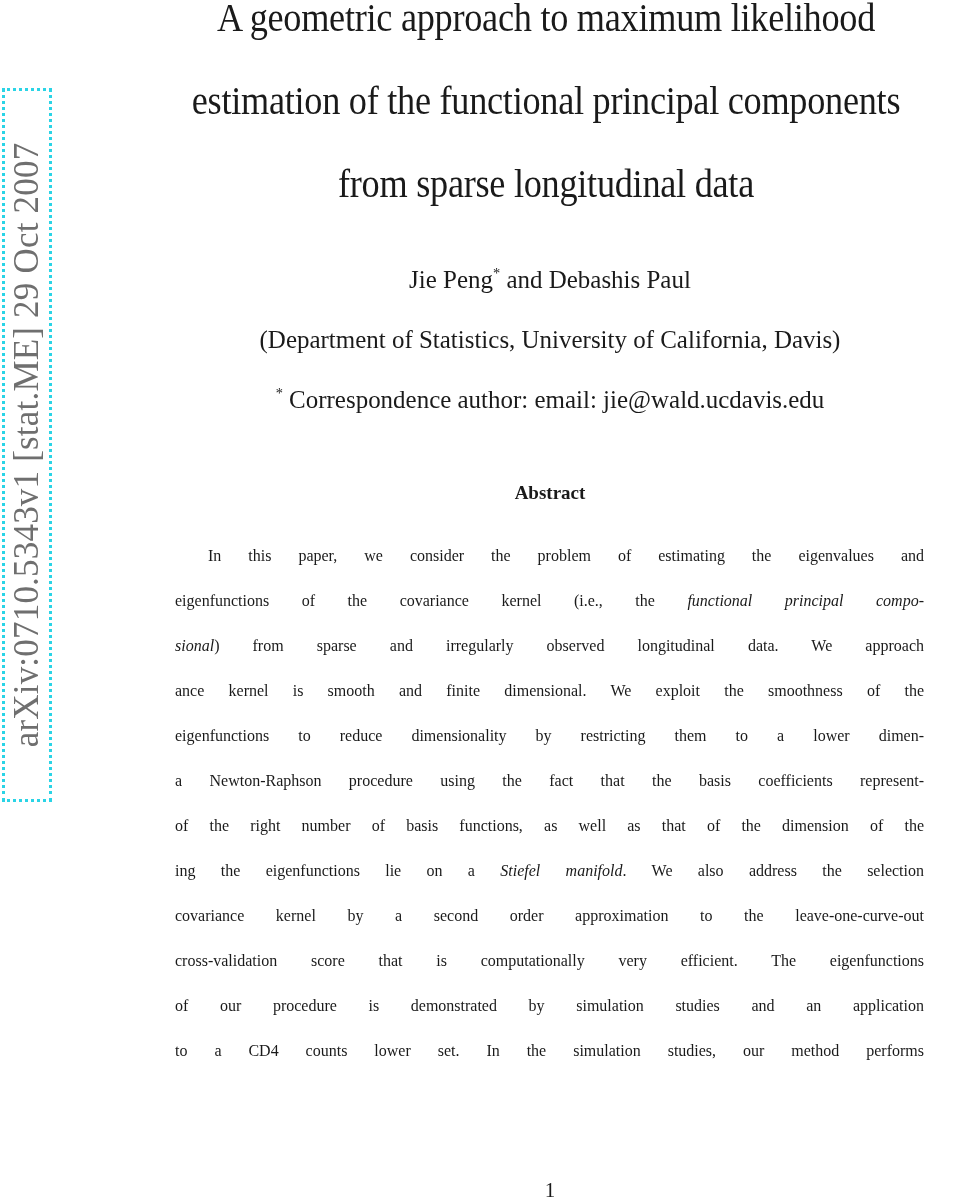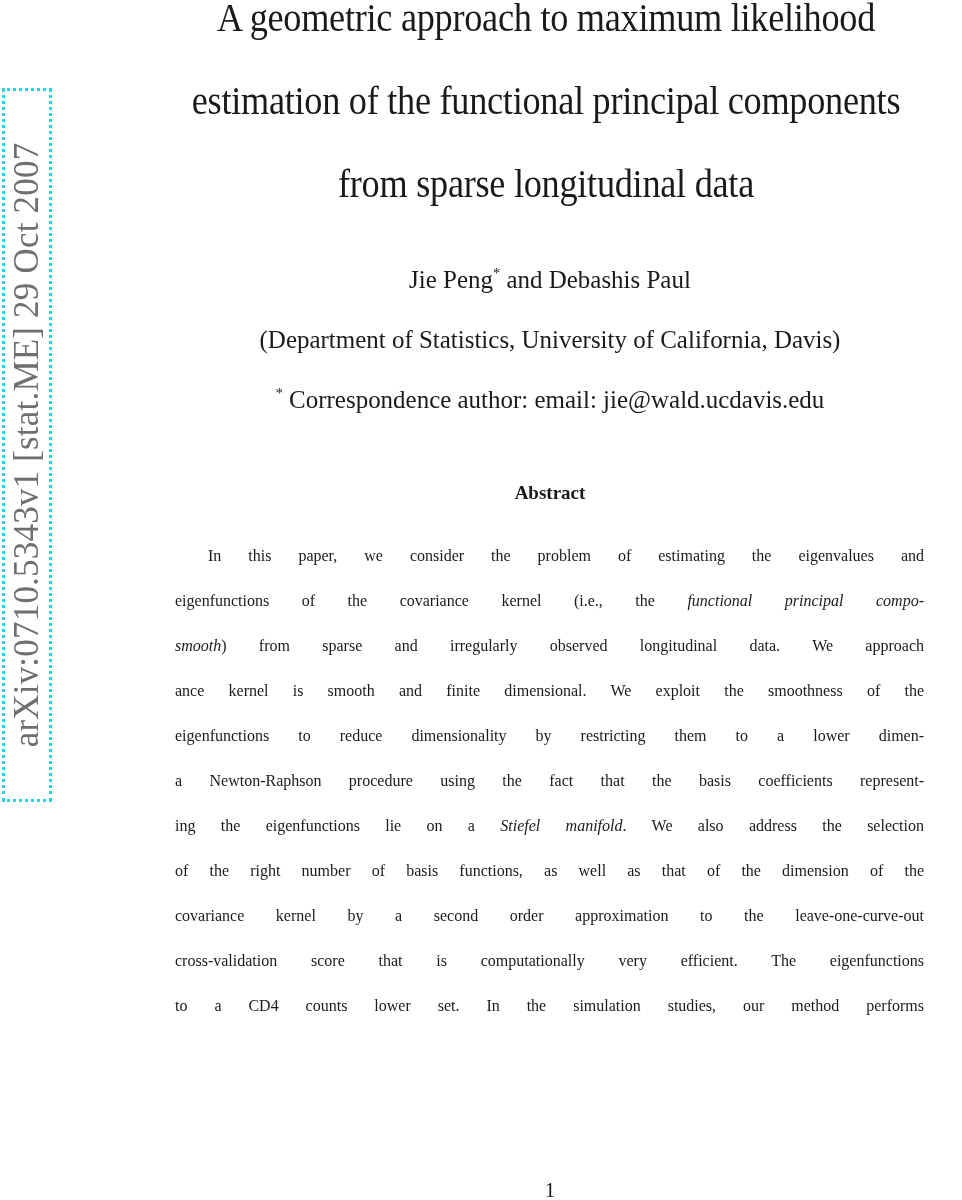--- a/index.html
+++ b/index.html
@@ -73,24 +73,25 @@
 
 <div class="meta-line affil">(Department of Statistics, University of California, Davis)</div>
 
 <div class="meta-line corr"><sup>*</sup><span style="white-space:pre"> Correspondence author: email: jie@wald.ucdavis.edu</span></div>
 
 <div class="abstract-heading">Abstract</div>
 
 <div class="abstract-body">
   <span class="abstract-line first"><span>In this paper, we consider the problem of estimating the eigenvalues and</span></span>
   <span class="abstract-line"><span>eigenfunctions of the covariance kernel (i.e., the </span><em>functional principal compo-</em></span>
-  <span class="abstract-line"><em>smooth</em><span>) from sparse and irregularly observed longitudinal data.  We approach</span></span>
+  <span class="abstract-line"><em>sional</em><span>) from sparse and irregularly observed longitudinal data.  We approach</span></span>
   <span class="abstract-line"><span>ance kernel is smooth and finite dimensional.  We exploit the smoothness of the</span></span>
   <span class="abstract-line"><span>eigenfunctions to reduce dimensionality by restricting them to a lower dimen-</span></span>
   <span class="abstract-line"><span>a Newton-Raphson procedure using the fact that the basis coefficients represent-</span></span>
+  <span class="abstract-line"><span>of the right number of basis functions, as well as that of the dimension of the</span></span>
   <span class="abstract-line"><span>ing the eigenfunctions lie on a </span><em>Stiefel manifold</em><span>.  We also address the selection</span></span>
-  <span class="abstract-line"><span>of the right number of basis functions, as well as that of the dimension of the</span></span>
   <span class="abstract-line"><span>covariance kernel by a second order approximation to the leave-one-curve-out</span></span>
   <span class="abstract-line"><span>cross-validation score that is computationally very efficient.  The eigenfunctions</span></span>
+  <span class="abstract-line"><span>of our procedure is demonstrated by simulation studies and an application</span></span>
   <span class="abstract-line"><span>to a CD4 counts lower set.  In the simulation studies, our method performs</span></span>
 </div>
 
 <div class="page-number">1</div>
 
 </body></html>

